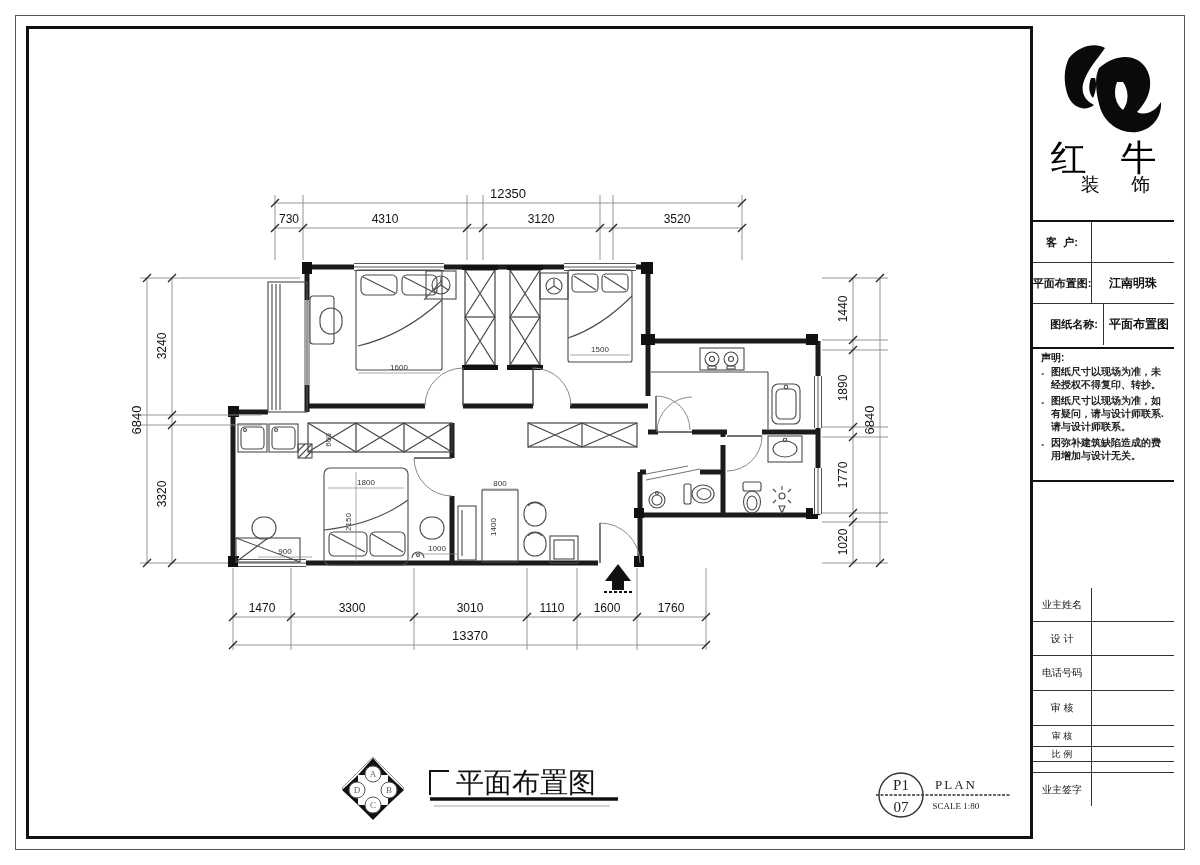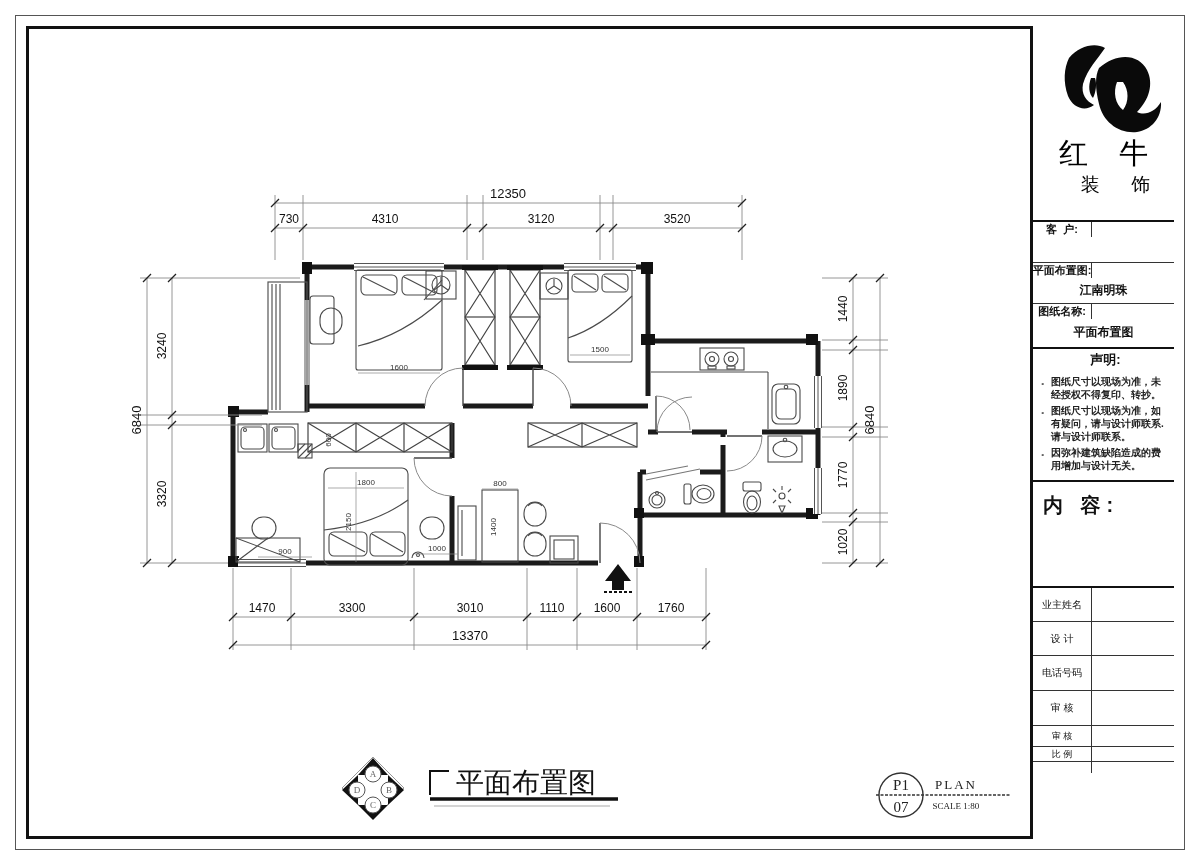--- a/index.html
+++ b/index.html
@@ -6,31 +6,31 @@
   .page{position:relative;width:1200px;height:865px;background:#ffffff;overflow:hidden;
         font-family:"Liberation Sans",sans-serif;color:#111;}
   .border-outer{position:absolute;left:15px;top:15px;width:1168px;height:833px;border:1px solid #555;}
   .border-inner{position:absolute;left:26px;top:26px;width:1142px;height:807px;border:3px solid #111;}
   .plan-svg{position:absolute;left:0;top:0;}
   
   .titleblock{position:absolute;left:1030px;top:26px;width:141px;height:813px;
               border-left:3px solid #111;background:#fff;}
   .tb-logo{position:absolute;left:0;top:0;width:141px;height:194px;}
   .tb-brand1{position:absolute;left:0;top:108px;width:141px;text-align:center;
-             font-family:Liberation Serif, serif;font-size:29px;letter-spacing:12px;text-indent:12px;color:#000;}
+             font-family:Liberation Sans, sans-serif;font-size:36px;letter-spacing:12px;text-indent:12px;color:#000;}
   .tb-brand2{position:absolute;left:34px;top:146px;width:107px;text-align:center;
              font-family:Liberation Mono, monospace;font-size:19px;letter-spacing:10px;color:#000;}
   .tb-fields{position:absolute;left:0;top:194px;width:141px;height:125px;border-top:2px solid #111;border-bottom:2px solid #111;}
-  .tb-frow{display:flex;height:41px;border-bottom:1px solid #333;box-sizing:border-box;flex-direction:column;}
-  .tb-frow:last-child{border-bottom:none;}
+  .tb-frow{display:flex;height:41px;border-bottom:1px solid #333;box-sizing:border-box;}
+  .tb-frow:last-child{border-bottom:none;margin-left:12px;}
   .tb-flabel{width:58px;border-right:1px solid #333;display:flex;align-items:center;justify-content:center;
              font-size:11px;font-weight:bold;white-space:pre;}
   .tb-fvalue{flex:1;display:flex;align-items:center;justify-content:center;font-size:12px;font-weight:bold;font-family:Liberation Serif, serif;}
   .tb-statement{position:absolute;left:0;top:319px;width:141px;height:137px;border-bottom:2px solid #111;box-sizing:border-box;padding:6px 4px 0 8px;}
-  .tb-stitle{font-size:13px;font-weight:bold;margin-bottom:6px;text-align:center;}
+  .tb-stitle{font-size:10px;font-weight:bold;}
   .tb-sitem{display:flex;font-size:10px;line-height:13px;margin-bottom:3px;font-weight:bold;color:#222;}
   .tb-sbullet{width:10px;flex:none;font-size:8px;}
   .tb-content{position:absolute;left:0;top:456px;width:141px;height:106px;border-bottom:2px solid #111;box-sizing:border-box;padding:10px 0 0 10px;}
   .tb-clabel{font-size:20px;letter-spacing:6px;font-weight:bold;}
   .tb-signoff{position:absolute;left:0;top:562px;width:141px;height:250px;}
   .srow{display:flex;border-bottom:1px solid #333;box-sizing:border-box;}
   .slab{width:58px;border-right:1px solid #333;display:flex;align-items:center;justify-content:center;
         font-size:10px;white-space:pre;color:#111;text-align:right;}
   .sval{flex:1;}
   .srow.small .slab{font-size:9px;}
@@ -434,23 +434,20 @@
       <div class="tb-sitem">
         <span class="tb-sbullet">。</span>
         <span>图纸尺寸以现场为准，如有疑问，请与设计师联系.请与设计师联系。</span>
       </div>
       <div class="tb-sitem">
         <span class="tb-sbullet">。</span>
         <span>因弥补建筑缺陷造成的费用增加与设计无关。</span>
       </div>
     </div>
 
-    <div class="tb-content">
-      <div class="tb-clabel">内 容:</div>
-    </div>
 
     <div class="tb-signoff">
       <div class="srow" style="height:34px">
         <div class="slab">业主姓名</div>
           <div class="sval"></div>
       </div>
       <div class="srow" style="height:34px">
         <div class="slab">设 计</div>
           <div class="sval"></div>
       </div>
@@ -467,15 +464,19 @@
           <div class="sval"></div>
       </div>
       <div class="srow small" style="height:15px">
         <div class="slab">比 例</div>
           <div class="sval"></div>
       </div>
       <div class="srow" style="height:11px">
         <div class="slab"></div>
           <div class="sval"></div>
       </div>
+      <div class="srow" style="height:33px">
+        <div class="slab">业主签字</div>
+          <div class="sval"></div>
+      </div>
     </div>
   </aside>
 </div>
 
 </body></html>

